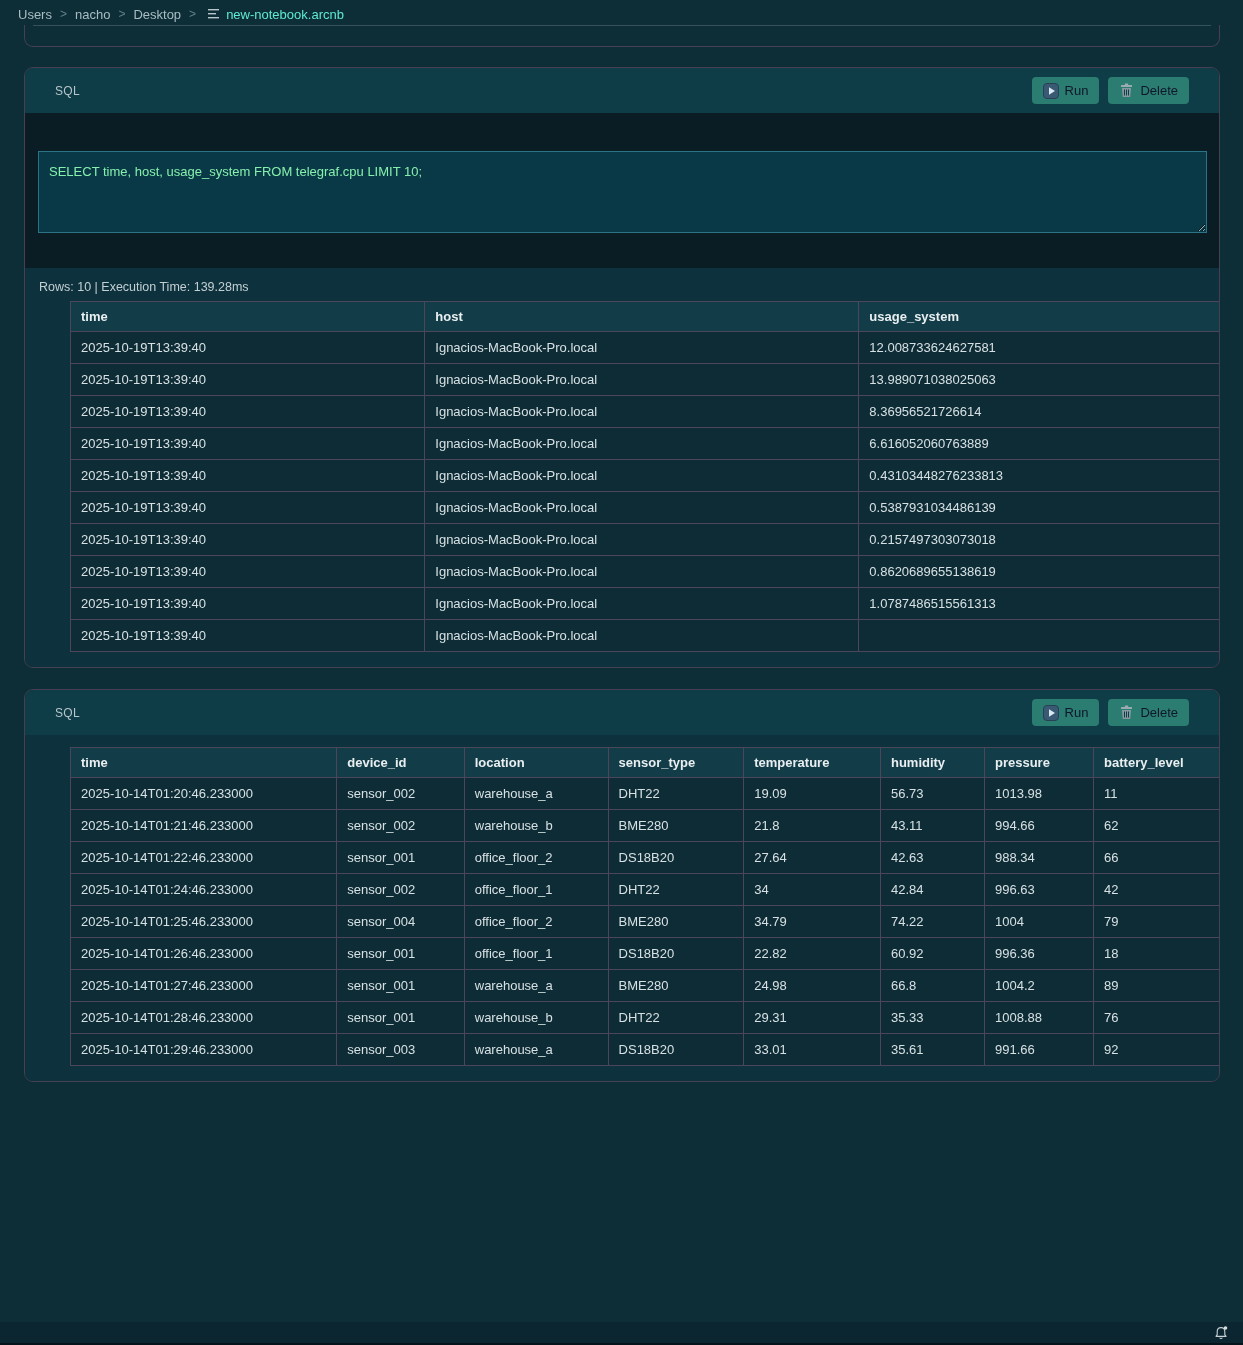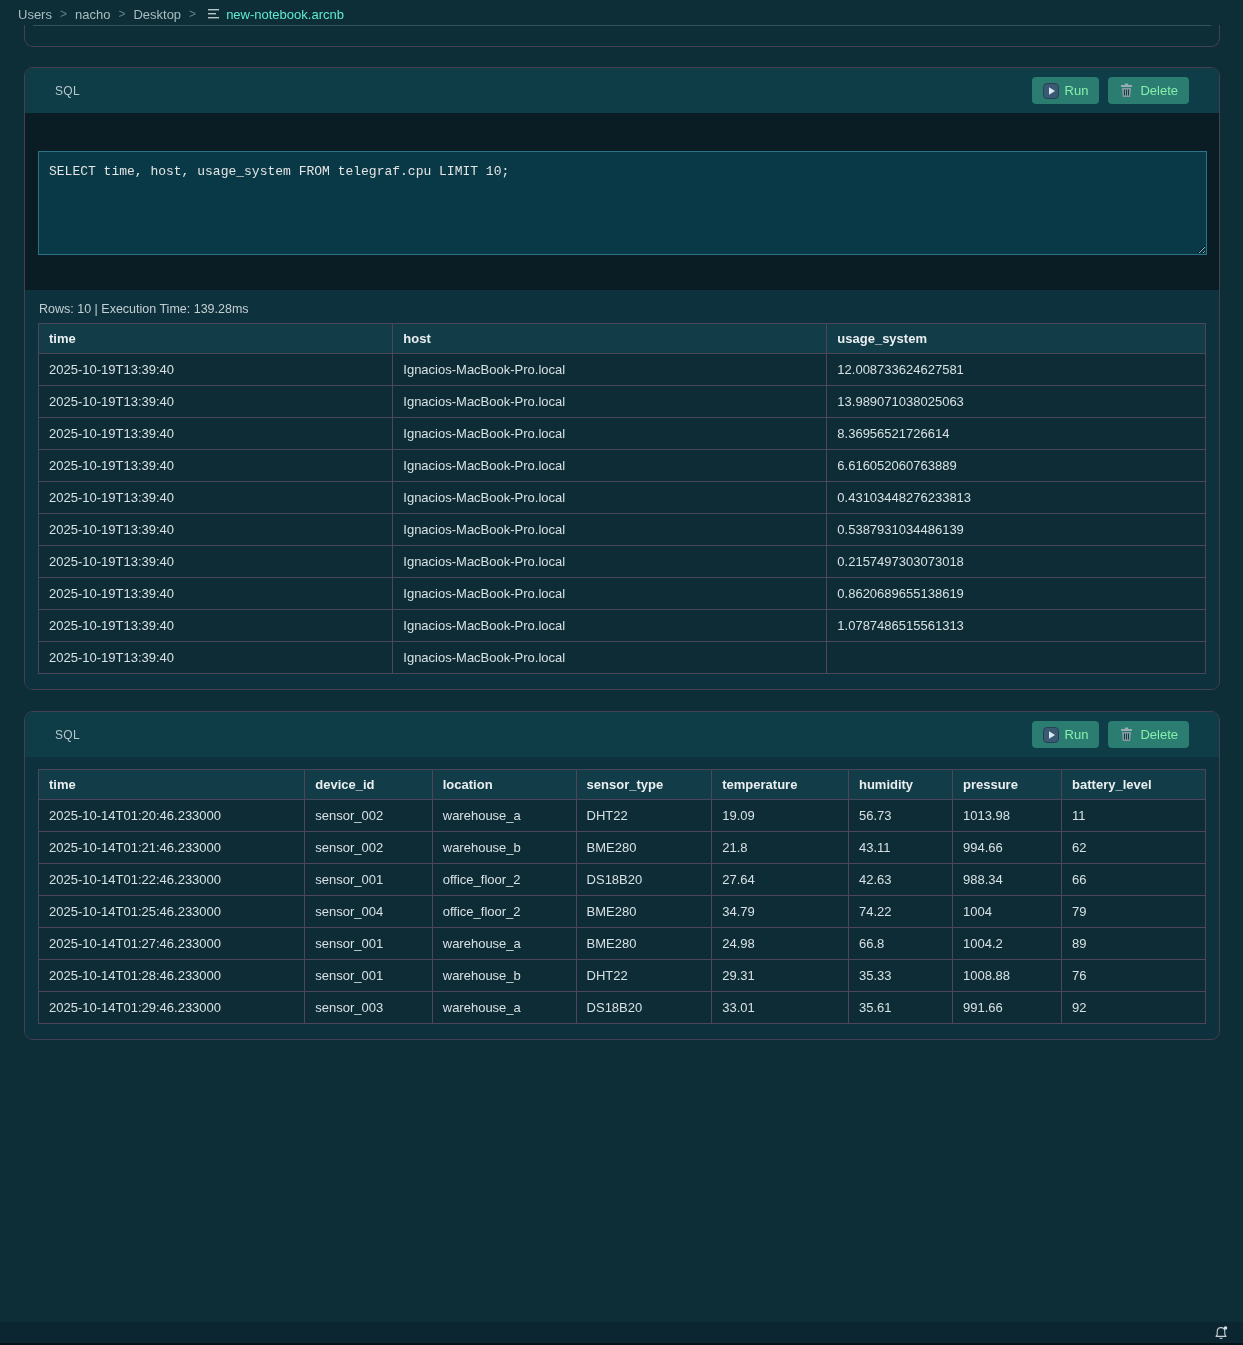--- a/index.html
+++ b/index.html
@@ -46,43 +46,44 @@
     height:45px; background:#0e3c47;
     display:flex; align-items:center; justify-content:space-between;
     padding:0 30px;
   }
   .cell-type { font-size:12px; color:#b6c6ca; letter-spacing:0.3px; }
   .btn-group { display:flex; gap:9px; }
   .btn {
     display:flex; align-items:center; gap:6px;
     background:#2b7c71; border:none; border-radius:4px;
     height:27px; padding:0 11px;
-    color:#86efac; font-size:13px; font-family:inherit;
+    color:#0f172a; font-size:13px; font-family:inherit;
     cursor:pointer;
   }
   .btn svg { display:block; }
 
   .editor-section { background:#0a1d25; padding:38px 12px 35px 13px; }
   textarea.sql-editor {
-    display:block; width:100%; box-sizing:border-box; height:104px;
+    display:block; width:100%; box-sizing:border-box; height:82px;
     background:#093946; border:1px solid #2c7386;
-    color:#e5e5e5;
-    font-family:Liberation Mono, monospace;
+    color:#86efac;
+    font-family:Liberation Sans, sans-serif;
     font-size:13px; line-height:1.35;
     padding:11px 10px;
     resize:vertical; border-radius:0;
     outline:none;
   }
 
   .results-section { background:#0e323d; padding:12px 13px 15px 13px; }
   .result-info { font-size:12.5px; color:#c3cfd3; margin:0 0 7px 1px; }
 
   table.results {
     width:100%; border-collapse:collapse; table-layout:fixed;
     border:1px solid #4d455b;
+    margin-left:32px;
   }
   table.results th {
     background:#123c47; color:#e9eff1;
     font-size:13px; font-weight:bold; text-align:left;
     padding:7px 10px; border:1px solid #4d455b;
     white-space:nowrap; overflow:hidden;
   }
   table.results td {
     background:#0d2c36; color:#d7e0e3;
     font-size:13px; text-align:left;
@@ -297,28 +298,48 @@
             <td>2025-10-14T01:22:46.233000</td>
             <td>sensor_001</td>
             <td>office_floor_2</td>
             <td>DS18B20</td>
             <td>27.64</td>
             <td>42.63</td>
             <td>988.34</td>
             <td>66</td>
           </tr>
           <tr>
+            <td>2025-10-14T01:24:46.233000</td>
+            <td>sensor_002</td>
+            <td>office_floor_1</td>
+            <td>DHT22</td>
+            <td>34</td>
+            <td>42.84</td>
+            <td>996.63</td>
+            <td>42</td>
+          </tr>
+          <tr>
             <td>2025-10-14T01:25:46.233000</td>
             <td>sensor_004</td>
             <td>office_floor_2</td>
             <td>BME280</td>
             <td>34.79</td>
             <td>74.22</td>
             <td>1004</td>
             <td>79</td>
+          </tr>
+          <tr>
+            <td>2025-10-14T01:26:46.233000</td>
+            <td>sensor_001</td>
+            <td>office_floor_1</td>
+            <td>DS18B20</td>
+            <td>22.82</td>
+            <td>60.92</td>
+            <td>996.36</td>
+            <td>18</td>
           </tr>
           <tr>
             <td>2025-10-14T01:27:46.233000</td>
             <td>sensor_001</td>
             <td>warehouse_a</td>
             <td>BME280</td>
             <td>24.98</td>
             <td>66.8</td>
             <td>1004.2</td>
             <td>89</td>

